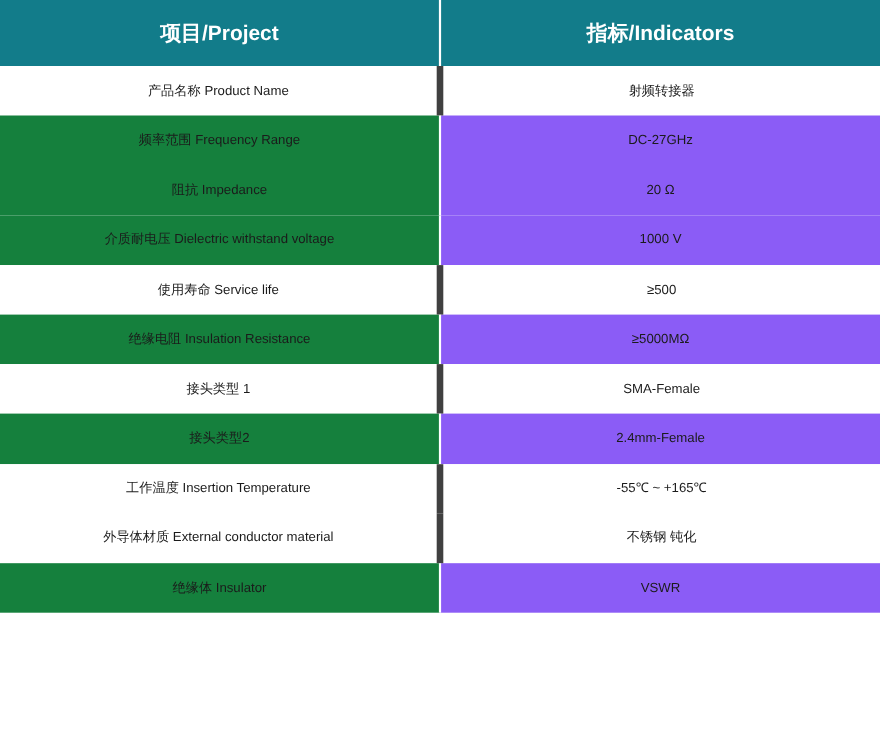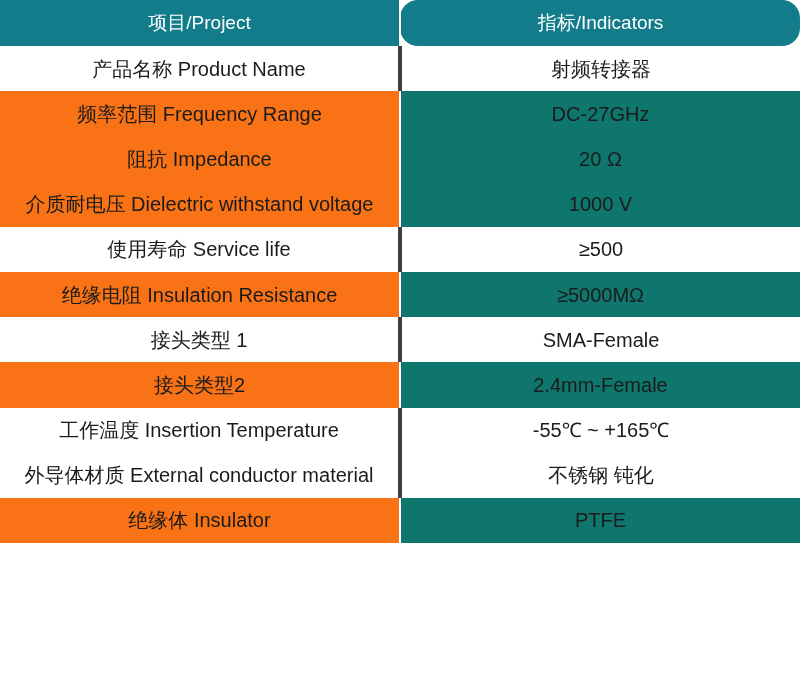--- a/index.html
+++ b/index.html
@@ -18,51 +18,50 @@
     border-collapse: collapse;
     table-layout: fixed;
   }
   #spec-table col.col-project { width: 400px; }
   #spec-table col.col-indicator { width: 400px; }
 
   #spec-table thead th {
     background: #127c8a;
     color: #ffffff;
     font-size: 19px;
-    font-weight: normal;
-    height: 46px;
+    font-weight: bold;
+    height: 60px;
     text-align: center;
     vertical-align: middle;
     padding: 0;
     border: none;
   }
   #spec-table thead th.th-divider {
     border-left: 2px solid #ffffff;
-    border-radius: 18px;
   }
 
   #spec-table tbody td {
     height: 45.2px;
     text-align: center;
     vertical-align: middle;
-    font-size: 20px;
+    font-size: 12px;
     color: #1b1b1b;
     padding: 0 6px;
     border: none;
     line-height: 1.3;
   }
   #spec-table tbody tr.row-even td.cell-project { background: #ffffff; }
   #spec-table tbody tr.row-even td.cell-indicator { background: #ffffff; }
-  #spec-table tbody tr.row-odd td.cell-project { background: #f97316; }
-  #spec-table tbody tr.row-odd td.cell-indicator { background: #0f766e; }
+  #spec-table tbody tr.row-odd td.cell-project { background: #15803d; }
+  #spec-table tbody tr.row-odd td.cell-indicator { background: #8b5cf6; }
   #spec-table tbody td.cell-indicator {
     border-left: 2px solid #ffffff;
   }
   #spec-table tbody tr.row-even td.cell-indicator {
-    border-left: 4px solid #404040;
+    border-left: 6px solid #404040;
   }
 </style>
 </head>
 <body>
 
 <table id="spec-table">
   <colgroup>
     <col class="col-project">
     <col class="col-indicator">
   </colgroup>
@@ -108,16 +107,16 @@
       <tr class="row-even">
         <td class="cell-project">工作温度 Insertion Temperature</td>
         <td class="cell-indicator">-55℃ ~ +165℃</td>
       </tr>
       <tr class="row-even">
         <td class="cell-project">外导体材质 External conductor material</td>
         <td class="cell-indicator">不锈钢 钝化</td>
       </tr>
       <tr class="row-odd">
         <td class="cell-project">绝缘体 Insulator</td>
-        <td class="cell-indicator">PTFE</td>
+        <td class="cell-indicator">VSWR</td>
       </tr>
     </tbody>
 </table>
 
 </body></html>

